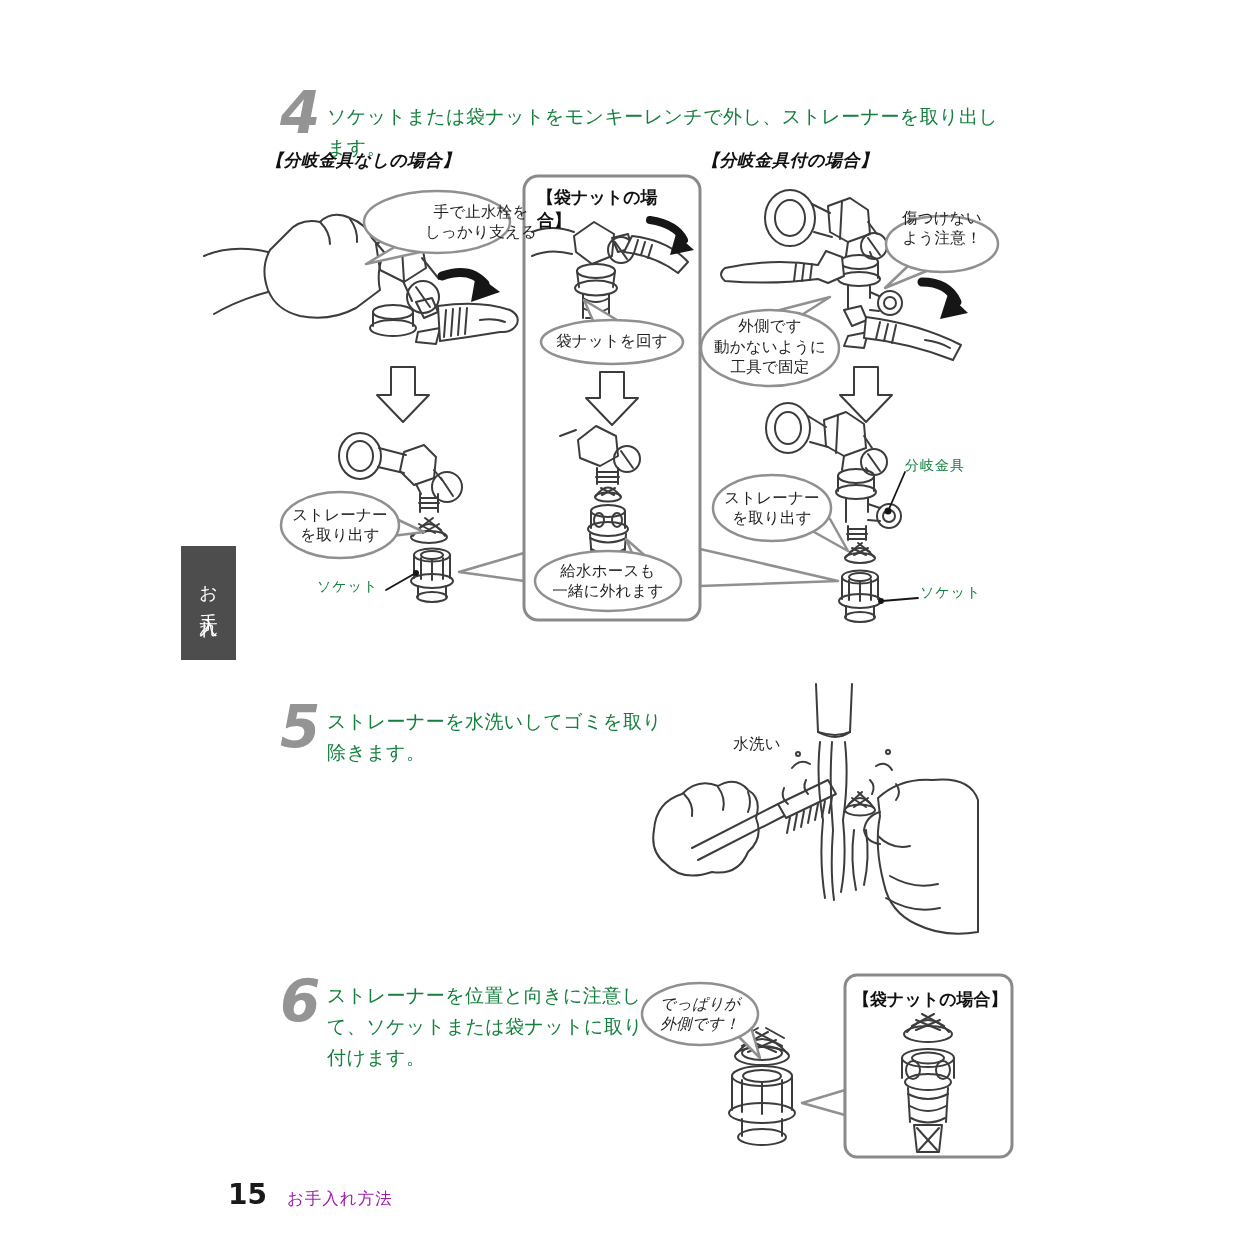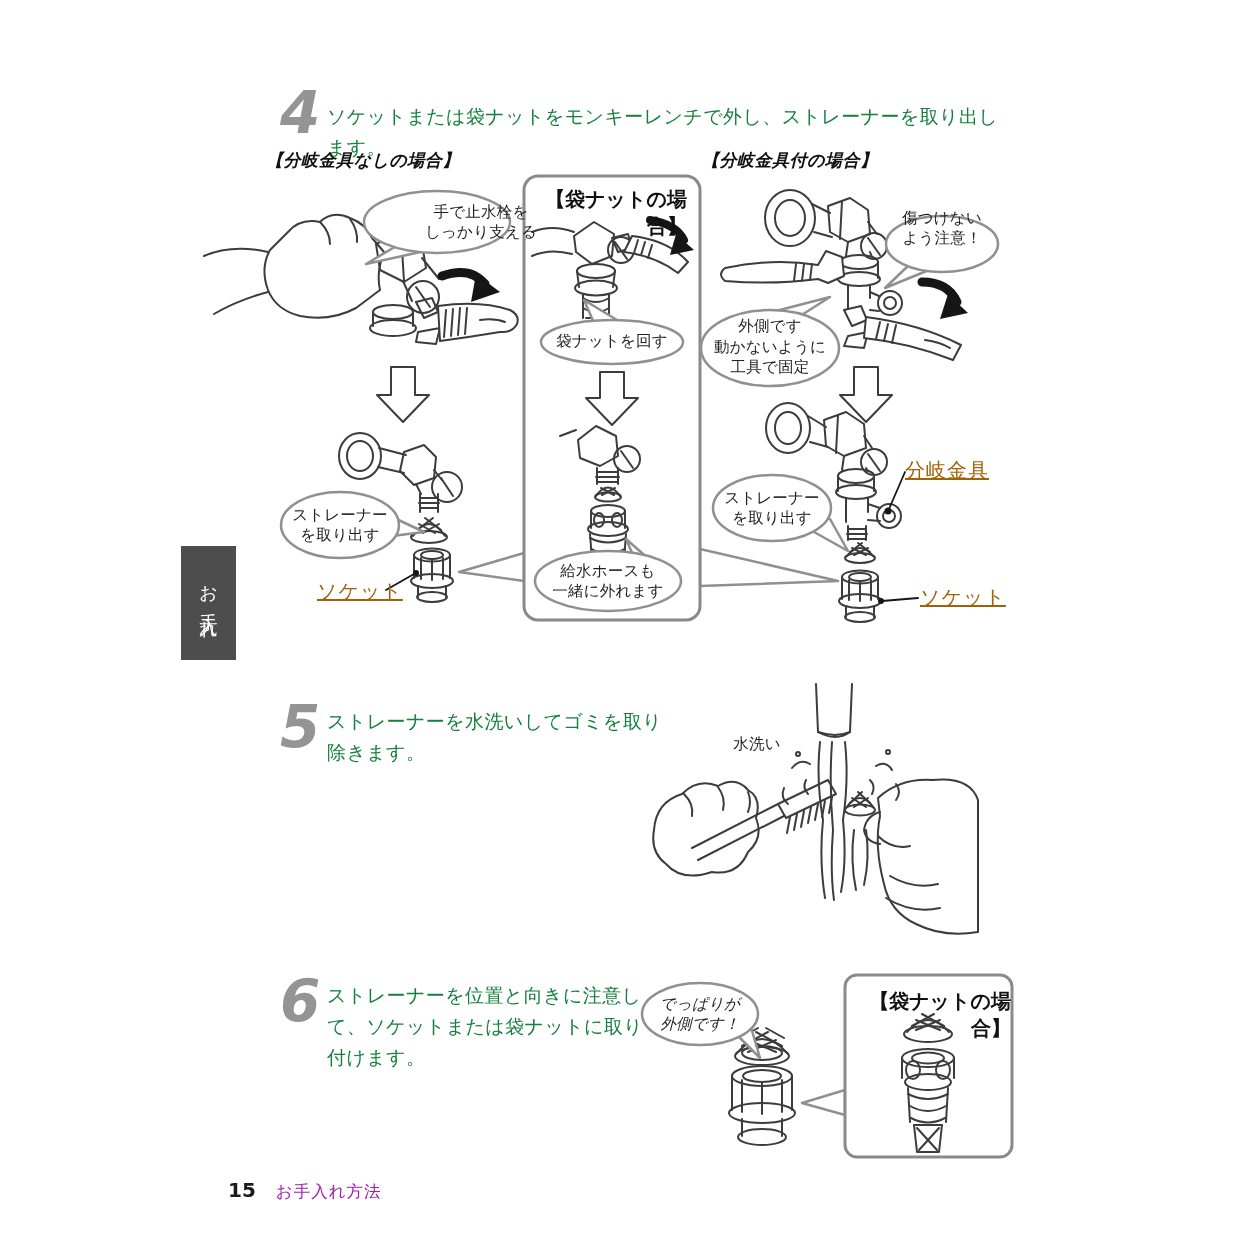--- a/index.html
+++ b/index.html
@@ -2,29 +2,29 @@
 <html><head>
 <meta charset="utf-8">
 <style>
   html,body{margin:0;padding:0;background:#fff;}
   .page{position:relative;width:1240px;height:1240px;background:#ffffff;overflow:hidden;
         font-family:"DejaVu Sans","Liberation Sans",sans-serif;color:#1c1c1c;}
   .abs{position:absolute;}
   .stepnum{font-size:58px;font-weight:bold;font-style:italic;color:#949494;line-height:1;}
   .steptext{font-size:19px;line-height:1.62;white-space:pre-line;letter-spacing:0.4px;color:#15803d;}
   .header{font-size:17px;font-weight:bold;letter-spacing:0.5px;color:#111;font-style:italic;}
-  .boxtitle{font-size:20px;font-weight:bold;text-align:right;color:#111;}
+  .boxtitle{font-size:17px;font-weight:bold;text-align:left;color:#111;}
   .bubtext{display:flex;align-items:center;justify-content:center;text-align:center;
            white-space:pre-line;font-size:15.5px;line-height:1.32;color:#1f1f1f;letter-spacing:0.2px;}
-  .plabel{font-size:20px;color:#a16207;letter-spacing:1px;text-decoration:underline;}
+  .plabel{font-size:14px;color:#15803d;letter-spacing:1px;}
   .care-tab{left:181px;top:546px;width:55px;height:114px;background:#4d4d4d;color:#fff;
             display:flex;align-items:center;justify-content:center;
             writing-mode:vertical-rl;font-size:18px;letter-spacing:5px;}
   .footer{left:228px;top:1178px;display:flex;align-items:baseline;gap:20px;}
-  .footer .num{font-size:20px;font-weight:bold;color:#1a1a1a;}
+  .footer .num{font-size:28px;font-weight:bold;color:#1a1a1a;}
   .footer .sec{font-size:16.5px;color:#a21caf;letter-spacing:1px;}
   svg.art *{stroke:#3c3c3c;stroke-width:2;fill:none;stroke-linecap:round;stroke-linejoin:round;}
   svg.art .bub{fill:#ffffff;stroke:#909090;stroke-width:2.5;}
   svg.art .box{fill:#ffffff;stroke:#8a8a8a;stroke-width:3;}
   svg.art .blk{fill:#161616;stroke:none;}
   svg.art .barrow{stroke:#161616;stroke-width:9;fill:none;}
   svg.art .ptr{stroke:#161616;stroke-width:1.8;}
   svg.art .dot{fill:#161616;stroke:none;}
   svg.art .wh{fill:#ffffff;}
 </style>

